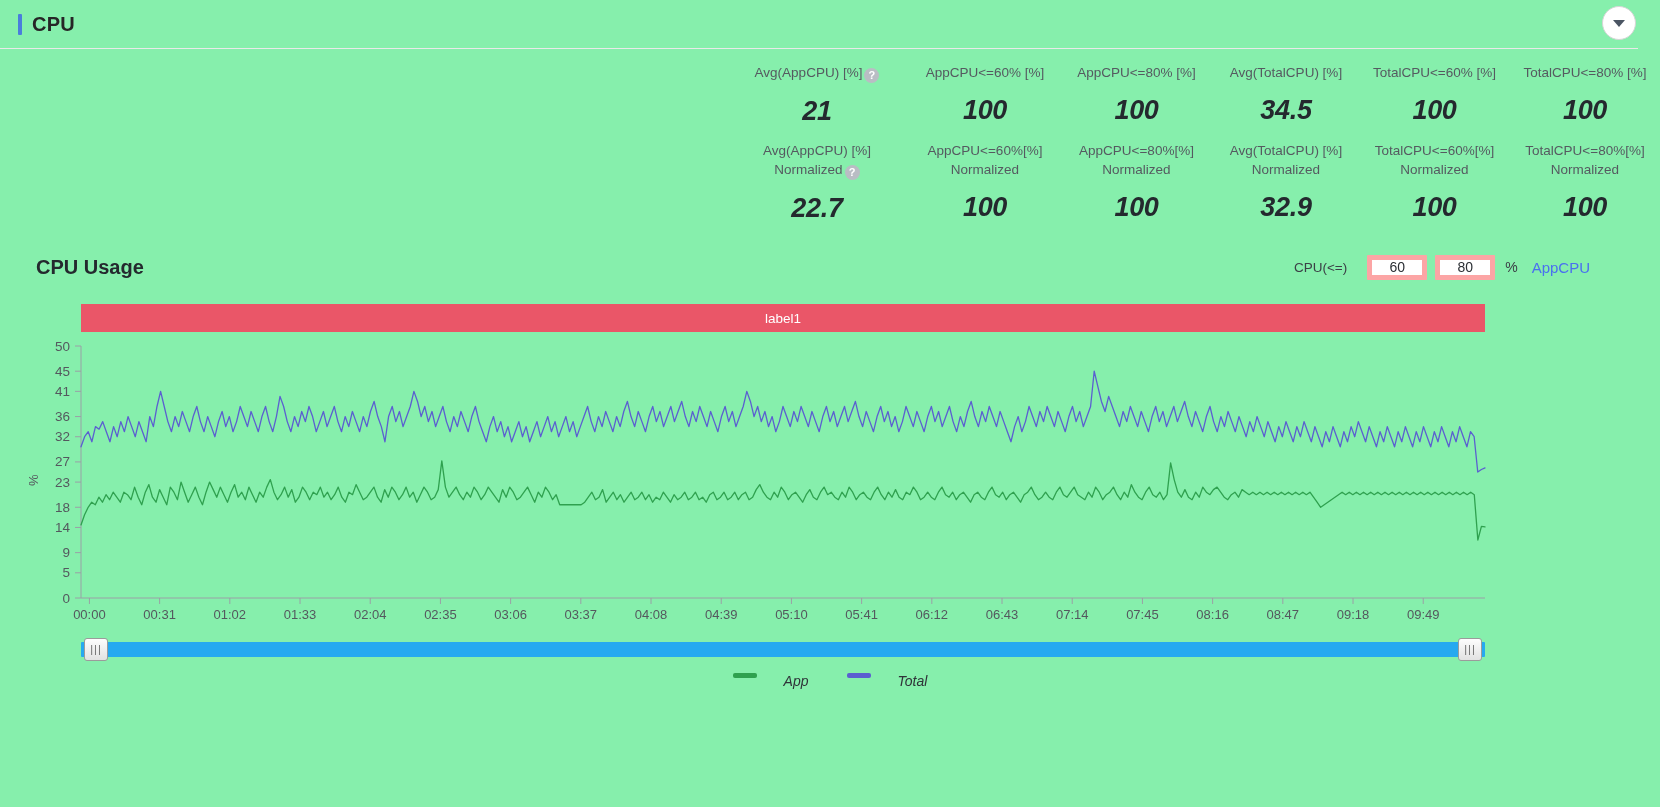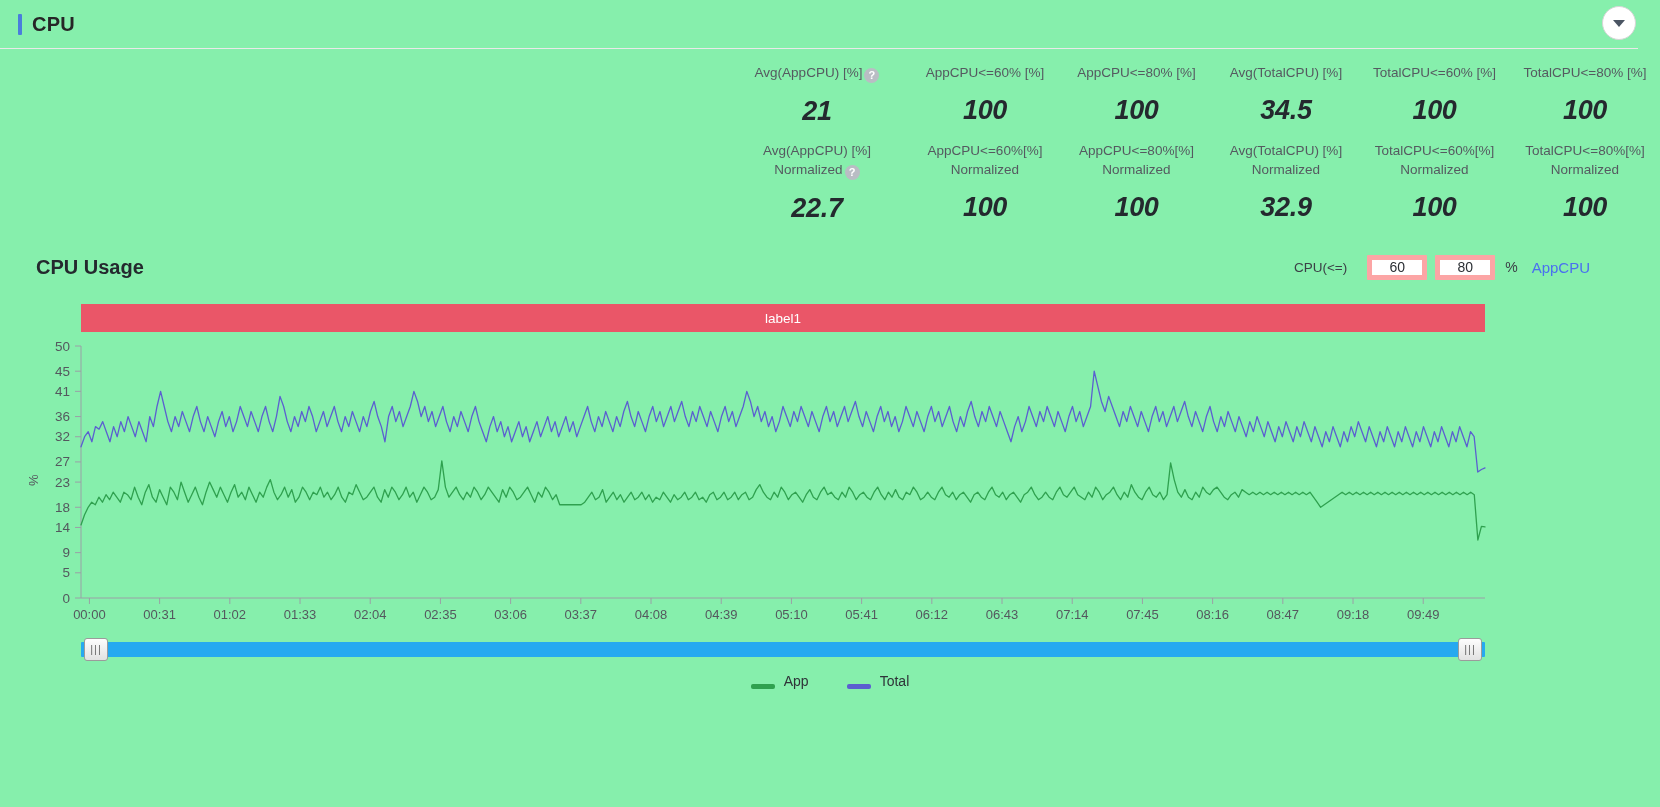--- a/index.html
+++ b/index.html
@@ -224,21 +224,21 @@
 
   
   .legend {
     margin-top: 8px;
     display: flex;
     justify-content: center;
     align-items: center;
     gap: 38px;
     height: 22px;
   }
-  .legend-item { display: flex; align-items: flex-end; gap: 9px; cursor: pointer; }
+  .legend-item { display: flex; align-items: flex-start; gap: 27px; cursor: pointer; font-style: italic; }
   .legend-swatch { width: 24px; height: 5px; border-radius: 2px; }
   .legend-text { font-size: 14px; color: #2f3338; }
 </style>
 </head>
 <body>
 
 <div id="root">
 
   <div class="panel-header">
     <div class="accent-bar" style="background: rgb(74, 125, 220);"></div>

